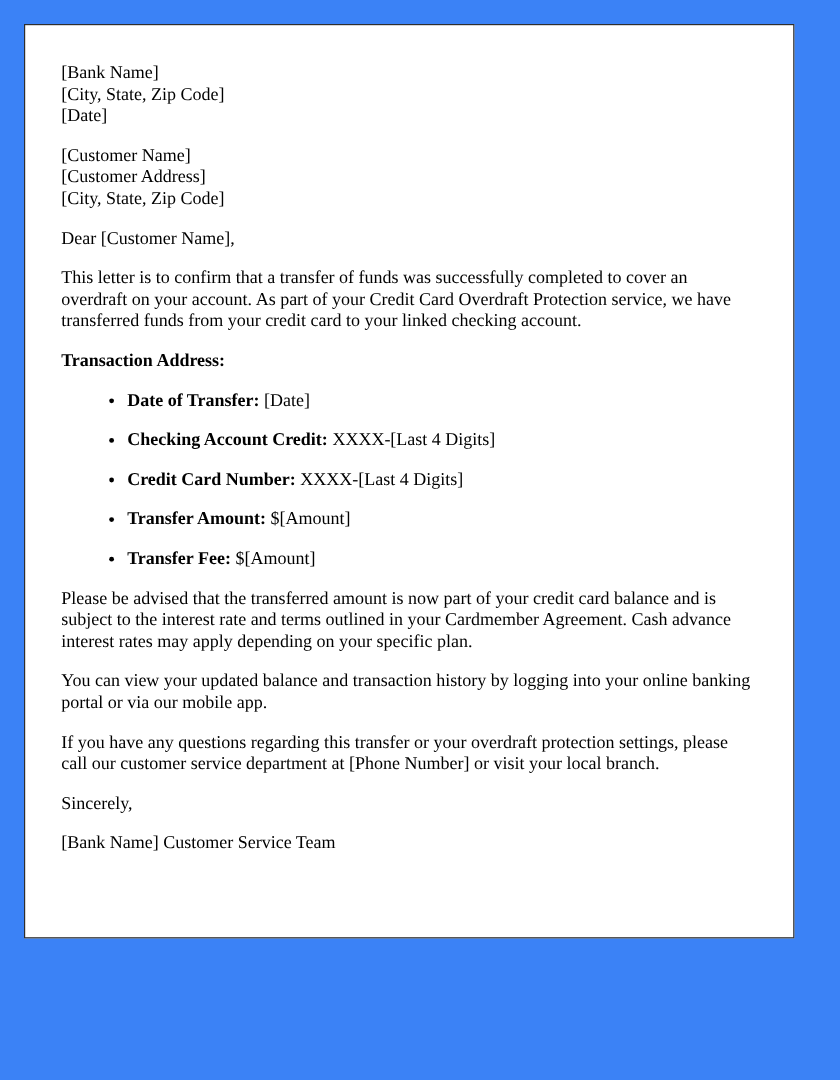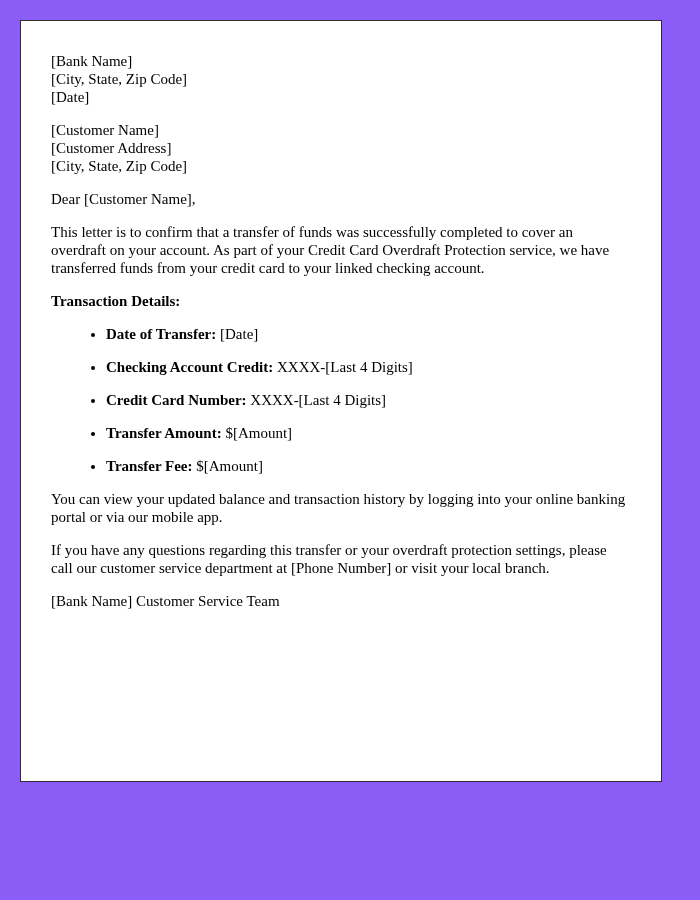--- a/index.html
+++ b/index.html
@@ -12,21 +12,21 @@
     height: 900px;
     font-family: "Liberation Serif", "DejaVu Serif", serif;
     font-size: 15px;
     color: #000000;
     -webkit-font-smoothing: antialiased;
   }
   .page {
     position: relative;
     width: 700px;
     height: 900px;
-    background: #8b5cf6;
+    background: #3b82f6;
   }
   .letter-frame {
     position: absolute;
     left: 20px;
     top: 20px;
     width: 642px;
     height: 762px;
     box-sizing: border-box;
     border: 1px solid #2e2e2e;
     background: #ffffff;
@@ -69,32 +69,34 @@
       <div class="line">[Customer Name]</div>
       <div class="line">[Customer Address]</div>
       <div class="line">[City, State, Zip Code]</div>
     </div>
 
 
     <div class="para">Dear [Customer Name],</div>
 
     <div class="para">This letter is to confirm that a transfer of funds was successfully completed to cover an overdraft on your account. As part of your Credit Card Overdraft Protection service, we have transferred funds from your credit card to your linked checking account.</div>
 
-    <div class="para bold">Transaction Details:</div>
+    <div class="para bold">Transaction Address:</div>
 
     <ul class="details-list">
       <li><b>Date of Transfer:</b> <span>[Date]</span></li>
       <li><b>Checking Account Credit:</b> <span>XXXX-[Last 4 Digits]</span></li>
       <li><b>Credit Card Number:</b> <span>XXXX-[Last 4 Digits]</span></li>
       <li><b>Transfer Amount:</b> <span>$[Amount]</span></li>
       <li><b>Transfer Fee:</b> <span>$[Amount]</span></li>
     </ul>
 
+    <div class="para">Please be advised that the transferred amount is now part of your credit card balance and is subject to the interest rate and terms outlined in your Cardmember Agreement. Cash advance interest rates may apply depending on your specific plan.</div>
 
     <div class="para">You can view your updated balance and transaction history by logging into your online banking portal or via our mobile app.</div>
 
     <div class="para">If you have any questions regarding this transfer or your overdraft protection settings, please call our customer service department at [Phone Number] or visit your local branch.</div>
 
+    <div class="para">Sincerely,</div>
 
     <div class="para">[Bank Name] Customer Service Team</div>
 
   </div>
 </div>
 
 </body></html>

